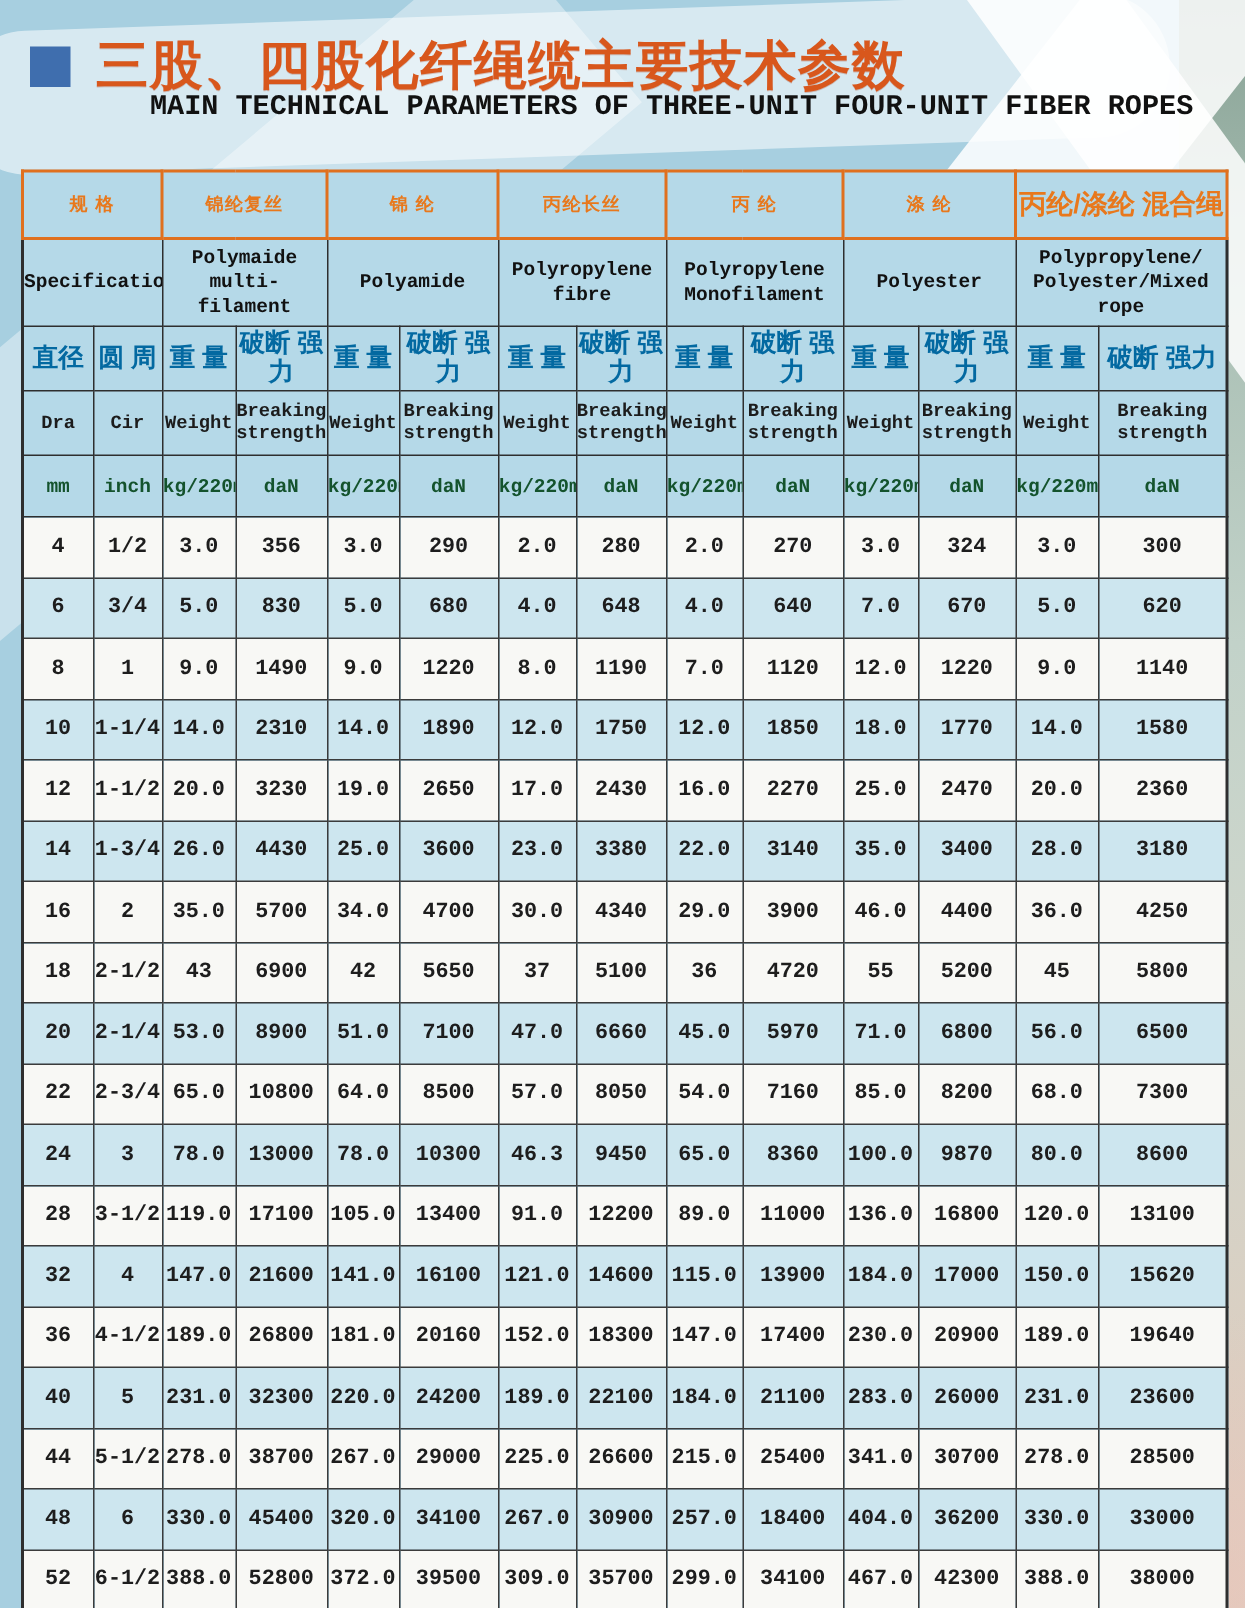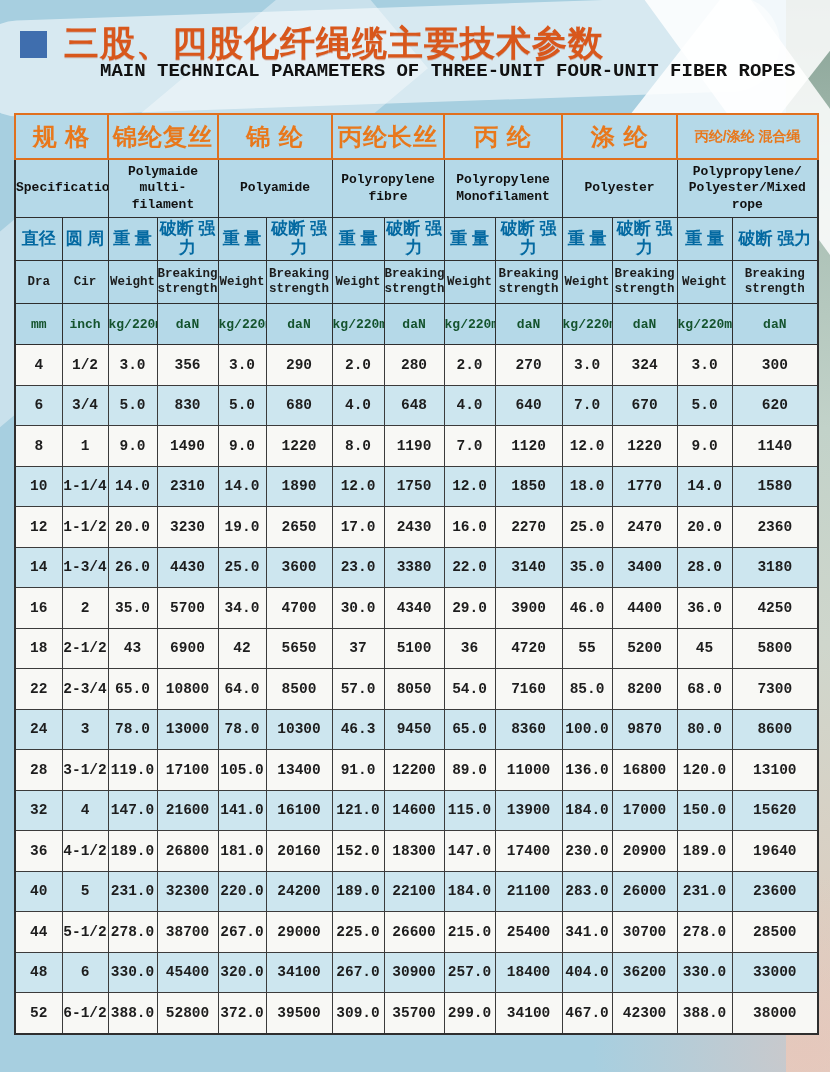--- a/index.html
+++ b/index.html
@@ -24,23 +24,23 @@
     text-shadow:0 1px 0 rgba(160,40,0,.25);white-space:nowrap;}
   .title-en{position:absolute;left:60px;top:60px;font-size:19px;font-weight:bold;color:#111;
     font-family:"Liberation Mono","DejaVu Sans Mono",monospace;letter-spacing:0;white-space:nowrap;padding-left:40px;}
 
   
   table.ropes{position:absolute;left:14px;top:113px;width:803px;z-index:3;border-collapse:collapse;table-layout:fixed;
     background:#b5d9e8;}
   .ropes th,.ropes td{padding:0;text-align:center;vertical-align:middle;overflow:hidden;}
 
   
-  .ropes tr.band1 th{border:2.5px solid #e0701e;color:#e8781c;font-weight:bold;font-size:24px;height:43px;
+  .ropes tr.band1 th{border:2.5px solid #e0701e;color:#e8781c;font-weight:bold;font-size:12px;height:43px;
     letter-spacing:1px;line-height:1.05;background:#b5d9e8;}
-  .ropes tr.band1 th.mixed{font-size:14px;letter-spacing:0;}
+  .ropes tr.band1 th.mixed{font-size:18px;letter-spacing:0;}
   
   .ropes tr.band2 th{border:1.5px solid #2e2e2e;color:#111;font-weight:bold;font-size:13px;height:57px;
     font-family:"Liberation Mono","DejaVu Sans Mono",monospace;line-height:1.25;background:#b5d9e8;}
   
   .ropes tr.band3 th{border:1.5px solid #2e2e2e;color:#0369a1;font-weight:bold;font-size:17px;height:42px;
     line-height:1.1;background:#b5d9e8;}
   .ropes tr.band4 th{border:1.5px solid #2e2e2e;color:#1c1c1c;font-weight:bold;font-size:12.5px;height:42px;
     font-family:"Liberation Mono","DejaVu Sans Mono",monospace;line-height:1.2;background:#b5d9e8;}
   .ropes tr.band5 th{border:1.5px solid #2e2e2e;color:#14532d;font-weight:bold;font-size:13px;height:40px;
     font-family:"Liberation Mono","DejaVu Sans Mono",monospace;background:#b5d9e8;margin-left:15px;}
@@ -275,20 +275,36 @@
           <td>5650</td>
           <td>37</td>
           <td>5100</td>
           <td>36</td>
           <td>4720</td>
           <td>55</td>
           <td>5200</td>
           <td>45</td>
           <td>5800</td>
         </tr>
+        <tr class="shaded">
+          <td>20</td>
+          <td>2-1/4</td>
+          <td>53.0</td>
+          <td>8900</td>
+          <td>51.0</td>
+          <td>7100</td>
+          <td>47.0</td>
+          <td>6660</td>
+          <td>45.0</td>
+          <td>5970</td>
+          <td>71.0</td>
+          <td>6800</td>
+          <td>56.0</td>
+          <td>6500</td>
+        </tr>
         <tr>
           <td>22</td>
           <td>2-3/4</td>
           <td>65.0</td>
           <td>10800</td>
           <td>64.0</td>
           <td>8500</td>
           <td>57.0</td>
           <td>8050</td>
           <td>54.0</td>

